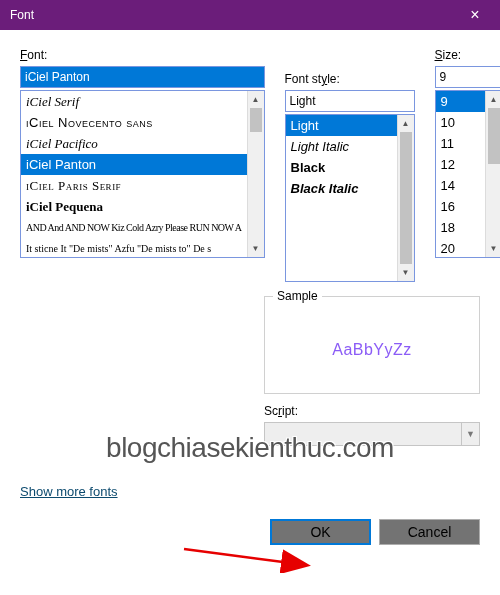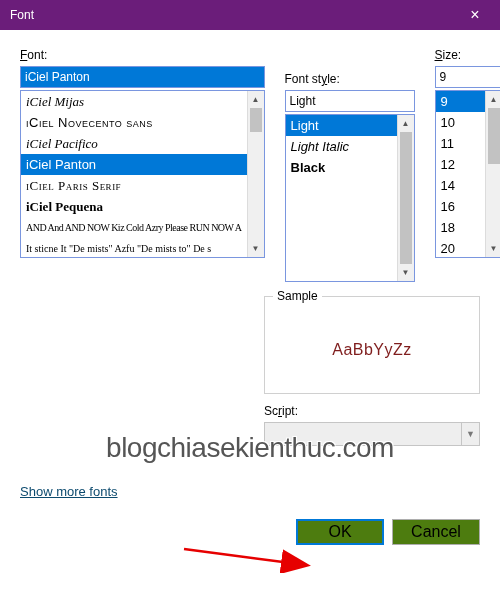--- a/index.html
+++ b/index.html
@@ -131,21 +131,21 @@
     padding: 0 4px;
     font-size: 12px;
     color: #000;
   }
   .sample-box {
     height: 78px;
     display: flex;
     align-items: center;
     justify-content: center;
     font-size: 16px;
-    color: #7f1d1d;
+    color: #8b5cf6;
     font-weight: 300;
     letter-spacing: .5px;
   }
   .script-label { margin: 10px 0 4px 0; }
   .script-select {
     display: flex;
     border: 1px solid #c5c5c5;
     background: #eee;
     height: 24px;
   }
@@ -164,25 +164,25 @@
     display: inline-block;
     font-size: 13px;
   }
   .buttons {
     display: flex;
     justify-content: flex-end;
     gap: 8px;
     margin-top: 20px;
   }
   .btn {
-    width: 88px;
+    width: 101px;
     height: 26px;
-    background: #4d7c0f;
+    background: #737373;
     border: 1px solid #adadad;
-    font-size: 16px;
+    font-size: 14px;
     cursor: pointer;
     display:flex; align-items:center; justify-content:center;
   }
   .btn.default {
     border: 2px solid #0078d7;
   }
   .watermark {
     position: absolute;
     top: 432px;
     left: 0; right: 0;
@@ -212,21 +212,21 @@
 </div>
 
 <div class="content">
   <div class="cols">
 
     <div class="col-font">
       <div class="label"><u>F</u>ont:</div>
       <input class="textbox selected" value="iCiel Panton" style="">
       <div class="listbox">
         <div class="list-inner">
-          <div class="list-item ff-mijas">iCiel Mijas</div>
+          <div class="list-item ff-mijas">iCiel Serif</div>
           <div class="list-item ff-novecento">iCiel Novecento sans</div>
           <div class="list-item ff-pacifico">iCiel Pacifico</div>
           <div class="list-item ff-panton sel">iCiel Panton</div>
           <div class="list-item ff-serif">iCiel Paris Serif</div>
           <div class="list-item ff-pequena">iCiel Pequena</div>
           <div class="list-item ff-hand1">AND And AND NOW Kiz  Cold Azry Please RUN NOW A</div>
           <div class="list-item ff-hand2">It sticne It "De mists" Azfu "De mists to" De s</div>
         </div>
         <div class="scrollbar">
           <div class="sb-arrow">▲</div>
@@ -239,20 +239,21 @@
     </div>
 
     <div class="col-style">
       <div class="label">Font st<u>y</u>le:</div>
       <input class="textbox" value="Light" style="">
       <div class="listbox">
         <div class="list-inner">
           <div class="list-item sel">Light</div>
           <div class="list-item fs-italic">Light Italic</div>
           <div class="list-item fs-bold">Black</div>
+          <div class="list-item fs-bolditalic">Black Italic</div>
         </div>
         <div class="scrollbar">
           <div class="sb-arrow">▲</div>
           <div class="sb-track">
               <div class="sb-thumb" style="top:0;bottom:0"></div>
             </div>
           <div class="sb-arrow">▼</div>
         </div>
       </div>
     </div>

